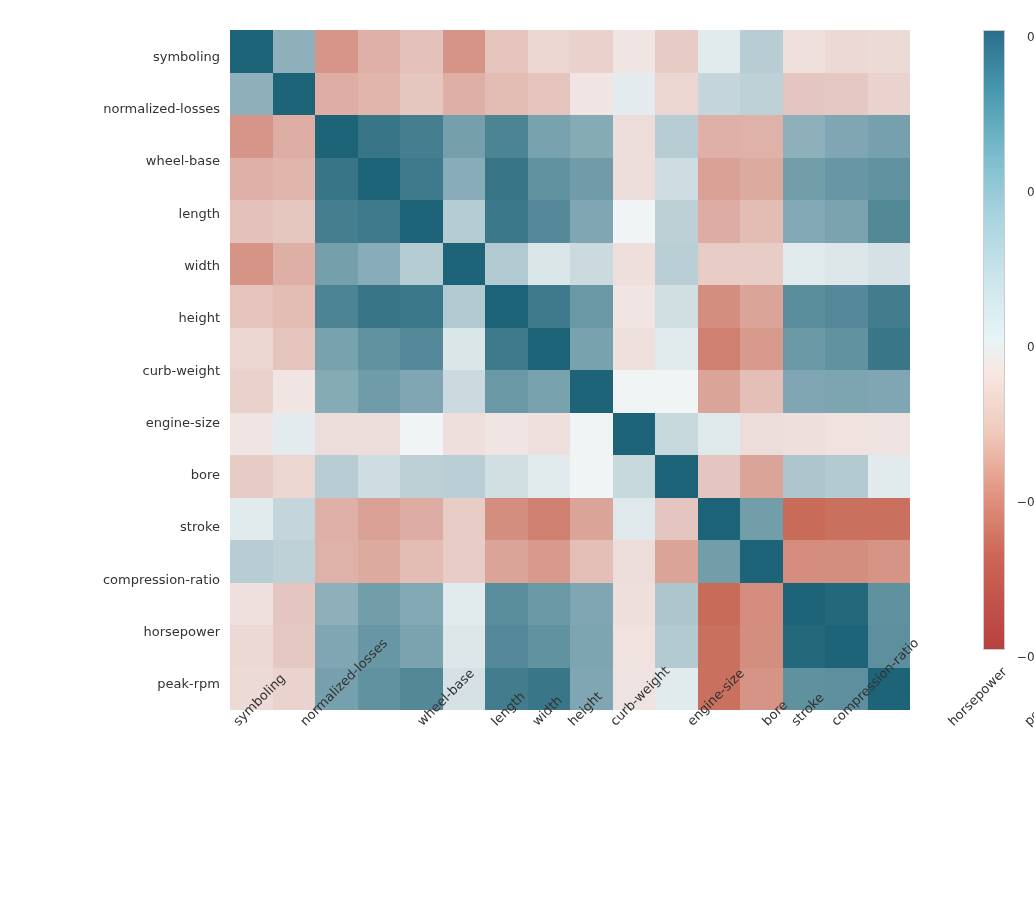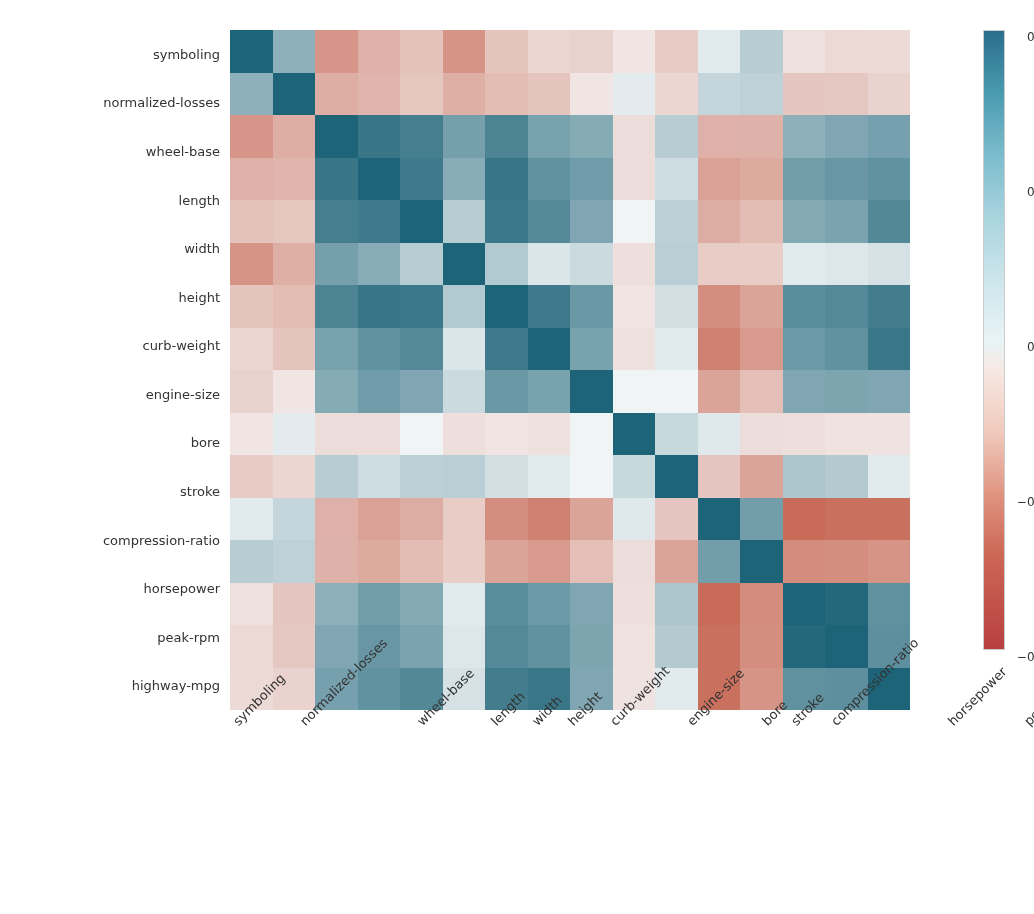--- a/index.html
+++ b/index.html
@@ -132,21 +132,20 @@
       <div class="y-label">length</div>
       <div class="y-label">width</div>
       <div class="y-label">height</div>
       <div class="y-label">curb-weight</div>
       <div class="y-label">engine-size</div>
       <div class="y-label">bore</div>
       <div class="y-label">stroke</div>
       <div class="y-label">compression-ratio</div>
       <div class="y-label">horsepower</div>
       <div class="y-label">peak-rpm</div>
-      <div class="y-label">highway-mpg</div>
     </div>
 
   <div class="heatmap-area">
     <div class="heatmap-grid" id="heatmap-grid">
         <div class="cell" style="background-color: rgb(30, 100, 120);"></div>
         <div class="cell" style="background-color: rgb(141, 176, 186);"></div>
         <div class="cell" style="background-color: rgb(214, 149, 136);"></div>
         <div class="cell" style="background-color: rgb(223, 176, 167);"></div>
         <div class="cell" style="background-color: rgb(228, 194, 187);"></div>
         <div class="cell" style="background-color: rgb(214, 148, 135);"></div>

